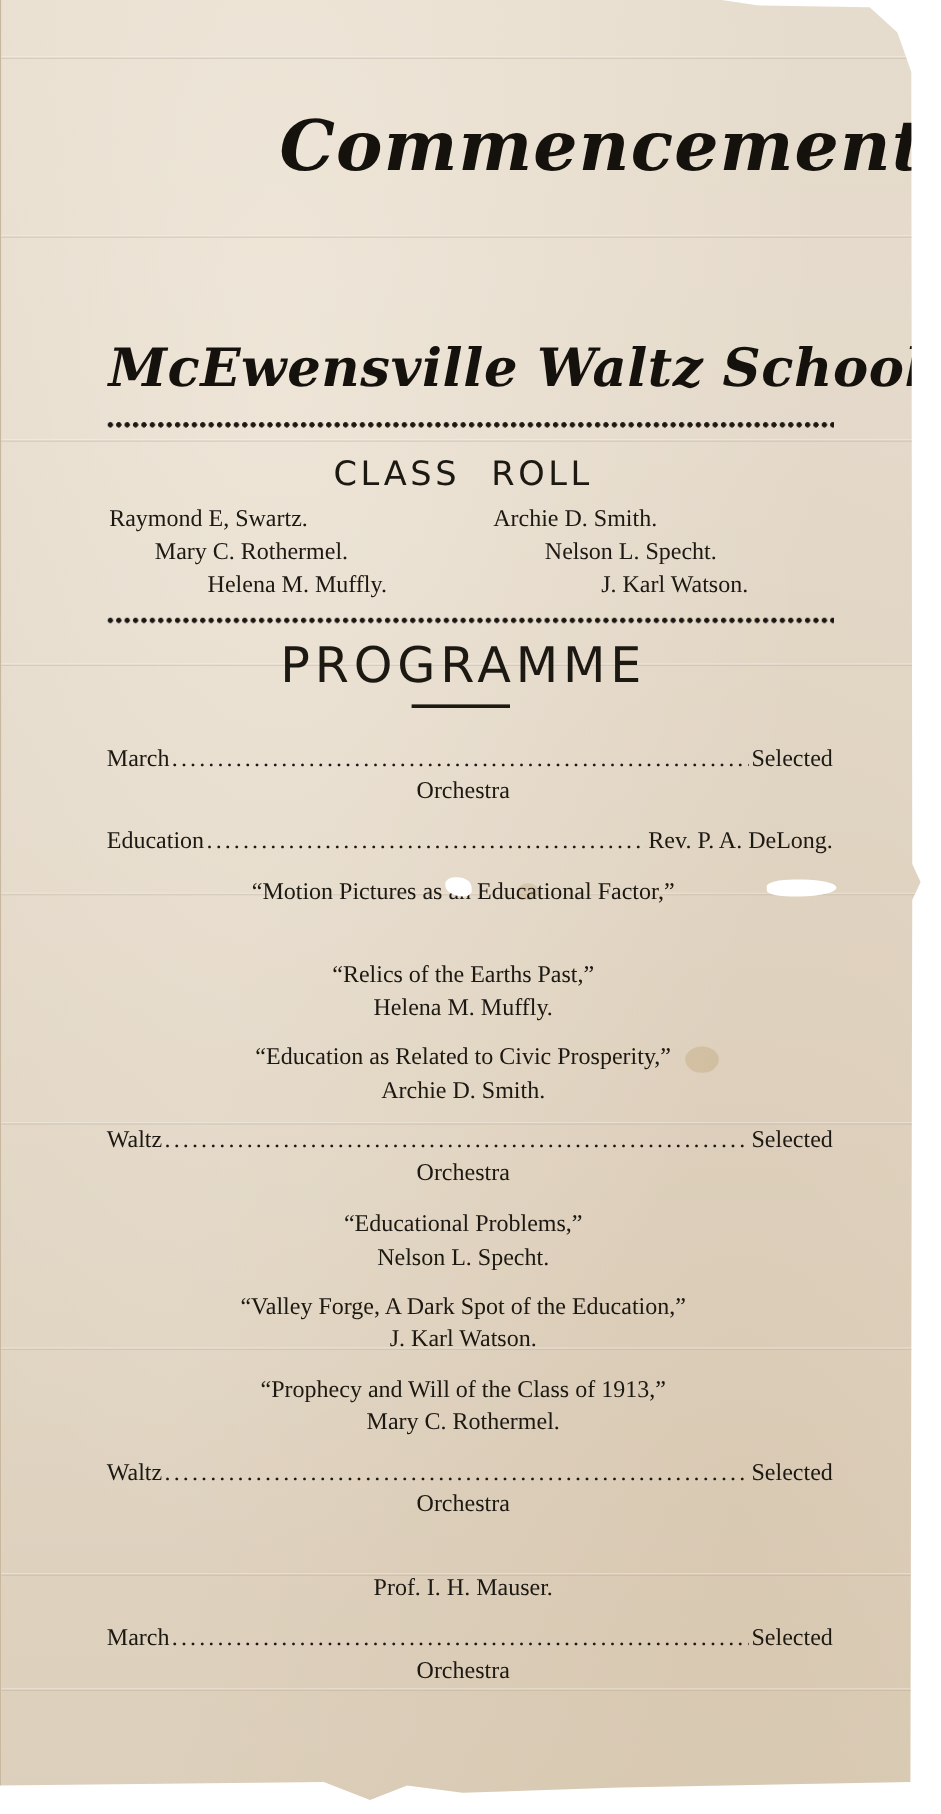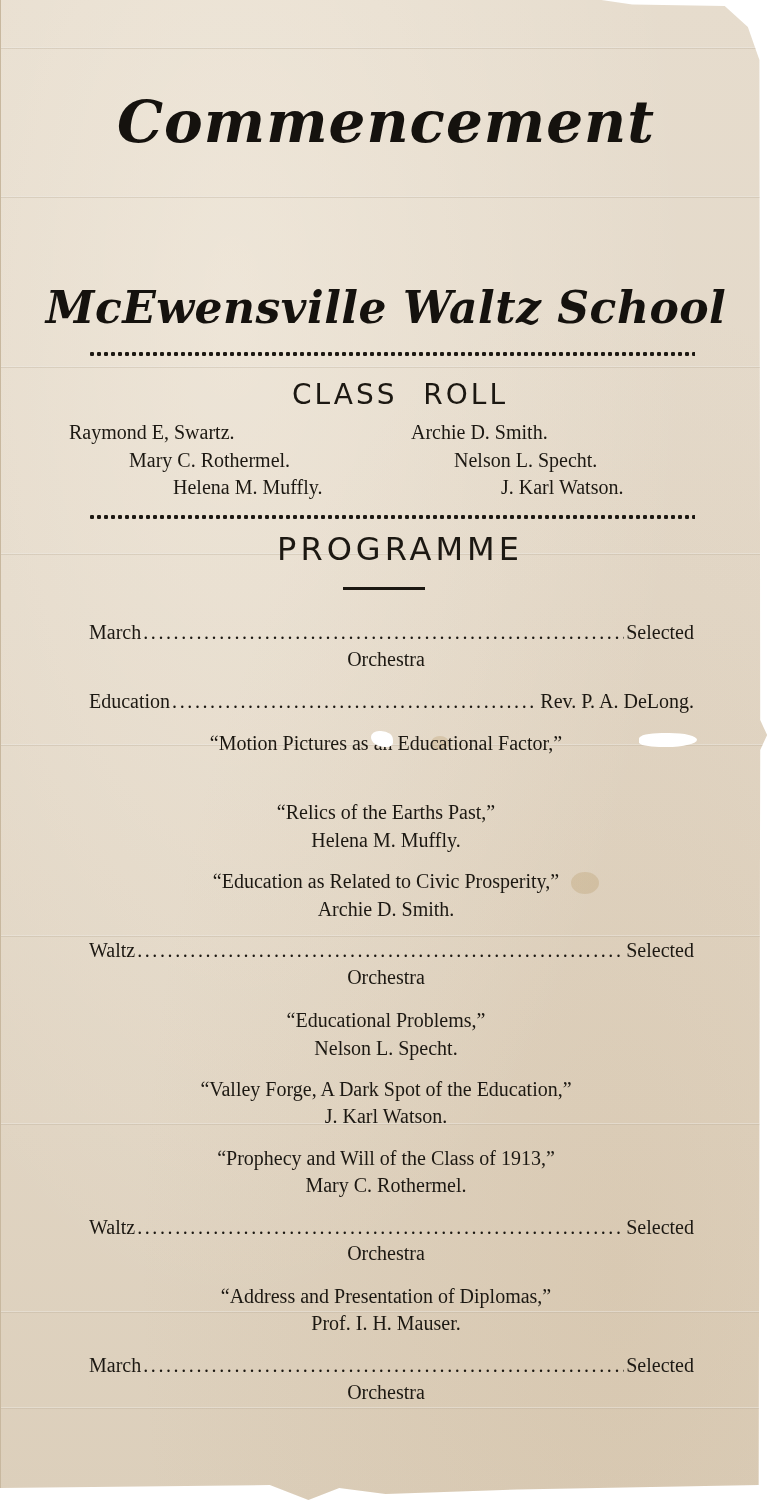--- a/index.html
+++ b/index.html
@@ -32,21 +32,21 @@
       position: absolute;
       left: 0;
       width: 770px;
       height: 2px;
       background: linear-gradient(180deg, rgba(255,255,255,0.5), rgba(160,140,110,0.35));
     }
     .title-black {
       position: absolute;
       left: 0;
       width: 770px;
-      text-align: center;
+      text-align: right;
       font-family: "DejaVu Serif", "Liberation Serif", serif;
       font-weight: bold;
       color: #15120e;
     }
     .t-commence { top: 88px; font-size: 58px; letter-spacing: 1px; font-style: italic; }
     .t-year { top: 196px; font-size: 48px; }
     .t-school { top: 282px; font-size: 44px; font-style: italic; letter-spacing: 0.5px; }
     .rule-wavy {
       position: absolute;
       left: 88px;
@@ -59,24 +59,23 @@
     .rule-1 { top: 351px; }
     .rule-2 { top: 514px; }
     .section-heading {
       position: absolute;
       left: 0;
       width: 770px;
       text-align: center;
       font-family: "DejaVu Sans", "Liberation Sans", sans-serif;
       letter-spacing: 3px;
       color: #1c1812;
-      margin-left: 14px;
     }
     .h-classroll { top: 378px; font-size: 28px; word-spacing: 14px; }
-    .h-programme { top: 530px; font-size: 32px; letter-spacing: 4px; text-align: center; }
+    .h-programme { top: 530px; font-size: 41px; letter-spacing: 4px; text-align: center; }
     .short-rule {
       position: absolute;
       top: 587px;
       left: 342px;
       width: 82px;
       height: 3px;
       background: #1c1812;
     }
     .roll-name {
       position: absolute;
@@ -136,21 +135,21 @@
 
   <div class="stain" style="left:570px;top:872px;width:28px;height:22px"></div>
   <div class="stain" style="left:430px;top:736px;width:18px;height:14px"></div>
 
   <div class="title-black t-commence">Commencement</div>
   <div class="title-black t-school">McEwensville Waltz School</div>
 
   <div class="rule-wavy rule-1"></div>
 
   <div class="section-heading h-classroll">CLASS ROLL</div>
-  <div class="roll-name" style="left:68px;top:421px">Raymond E, Swartz.</div>
+  <div class="roll-name" style="left:90px;top:421px">Raymond E, Swartz.</div>
   <div class="roll-name" style="left:410px;top:421px">Archie D. Smith.</div>
   <div class="roll-name" style="left:128px;top:449px">Mary C. Rothermel.</div>
   <div class="roll-name" style="left:453px;top:449px">Nelson L. Specht.</div>
   <div class="roll-name" style="left:172px;top:476px">Helena M. Muffly.</div>
   <div class="roll-name" style="left:500px;top:476px">J. Karl Watson.</div>
 
   <div class="rule-wavy rule-2"></div>
 
   <div class="section-heading h-programme">PROGRAMME</div>
   <div class="short-rule"></div>
@@ -194,21 +193,20 @@
   <div class="center-line" style="top:1147px">“Prophecy and Will of the Class of 1913,”</div>
   <div class="center-line" style="top:1174px">Mary C. Rothermel.</div>
 
   <div class="prog-row" style="top:1216px">
     <span>Waltz</span>
     <span class="dots"></span>
     <span>Selected</span>
   </div>
   <div class="center-line" style="top:1242px">Orchestra</div>
 
-  <div class="center-line" style="top:1285px">“Address and Presentation of Diplomas,”</div>
   <div class="center-line" style="top:1312px">Prof. I. H. Mauser.</div>
 
   <div class="prog-row" style="top:1354px">
     <span>March</span>
     <span class="dots"></span>
     <span>Selected</span>
   </div>
   <div class="center-line" style="top:1381px">Orchestra</div>
 
 </div>

